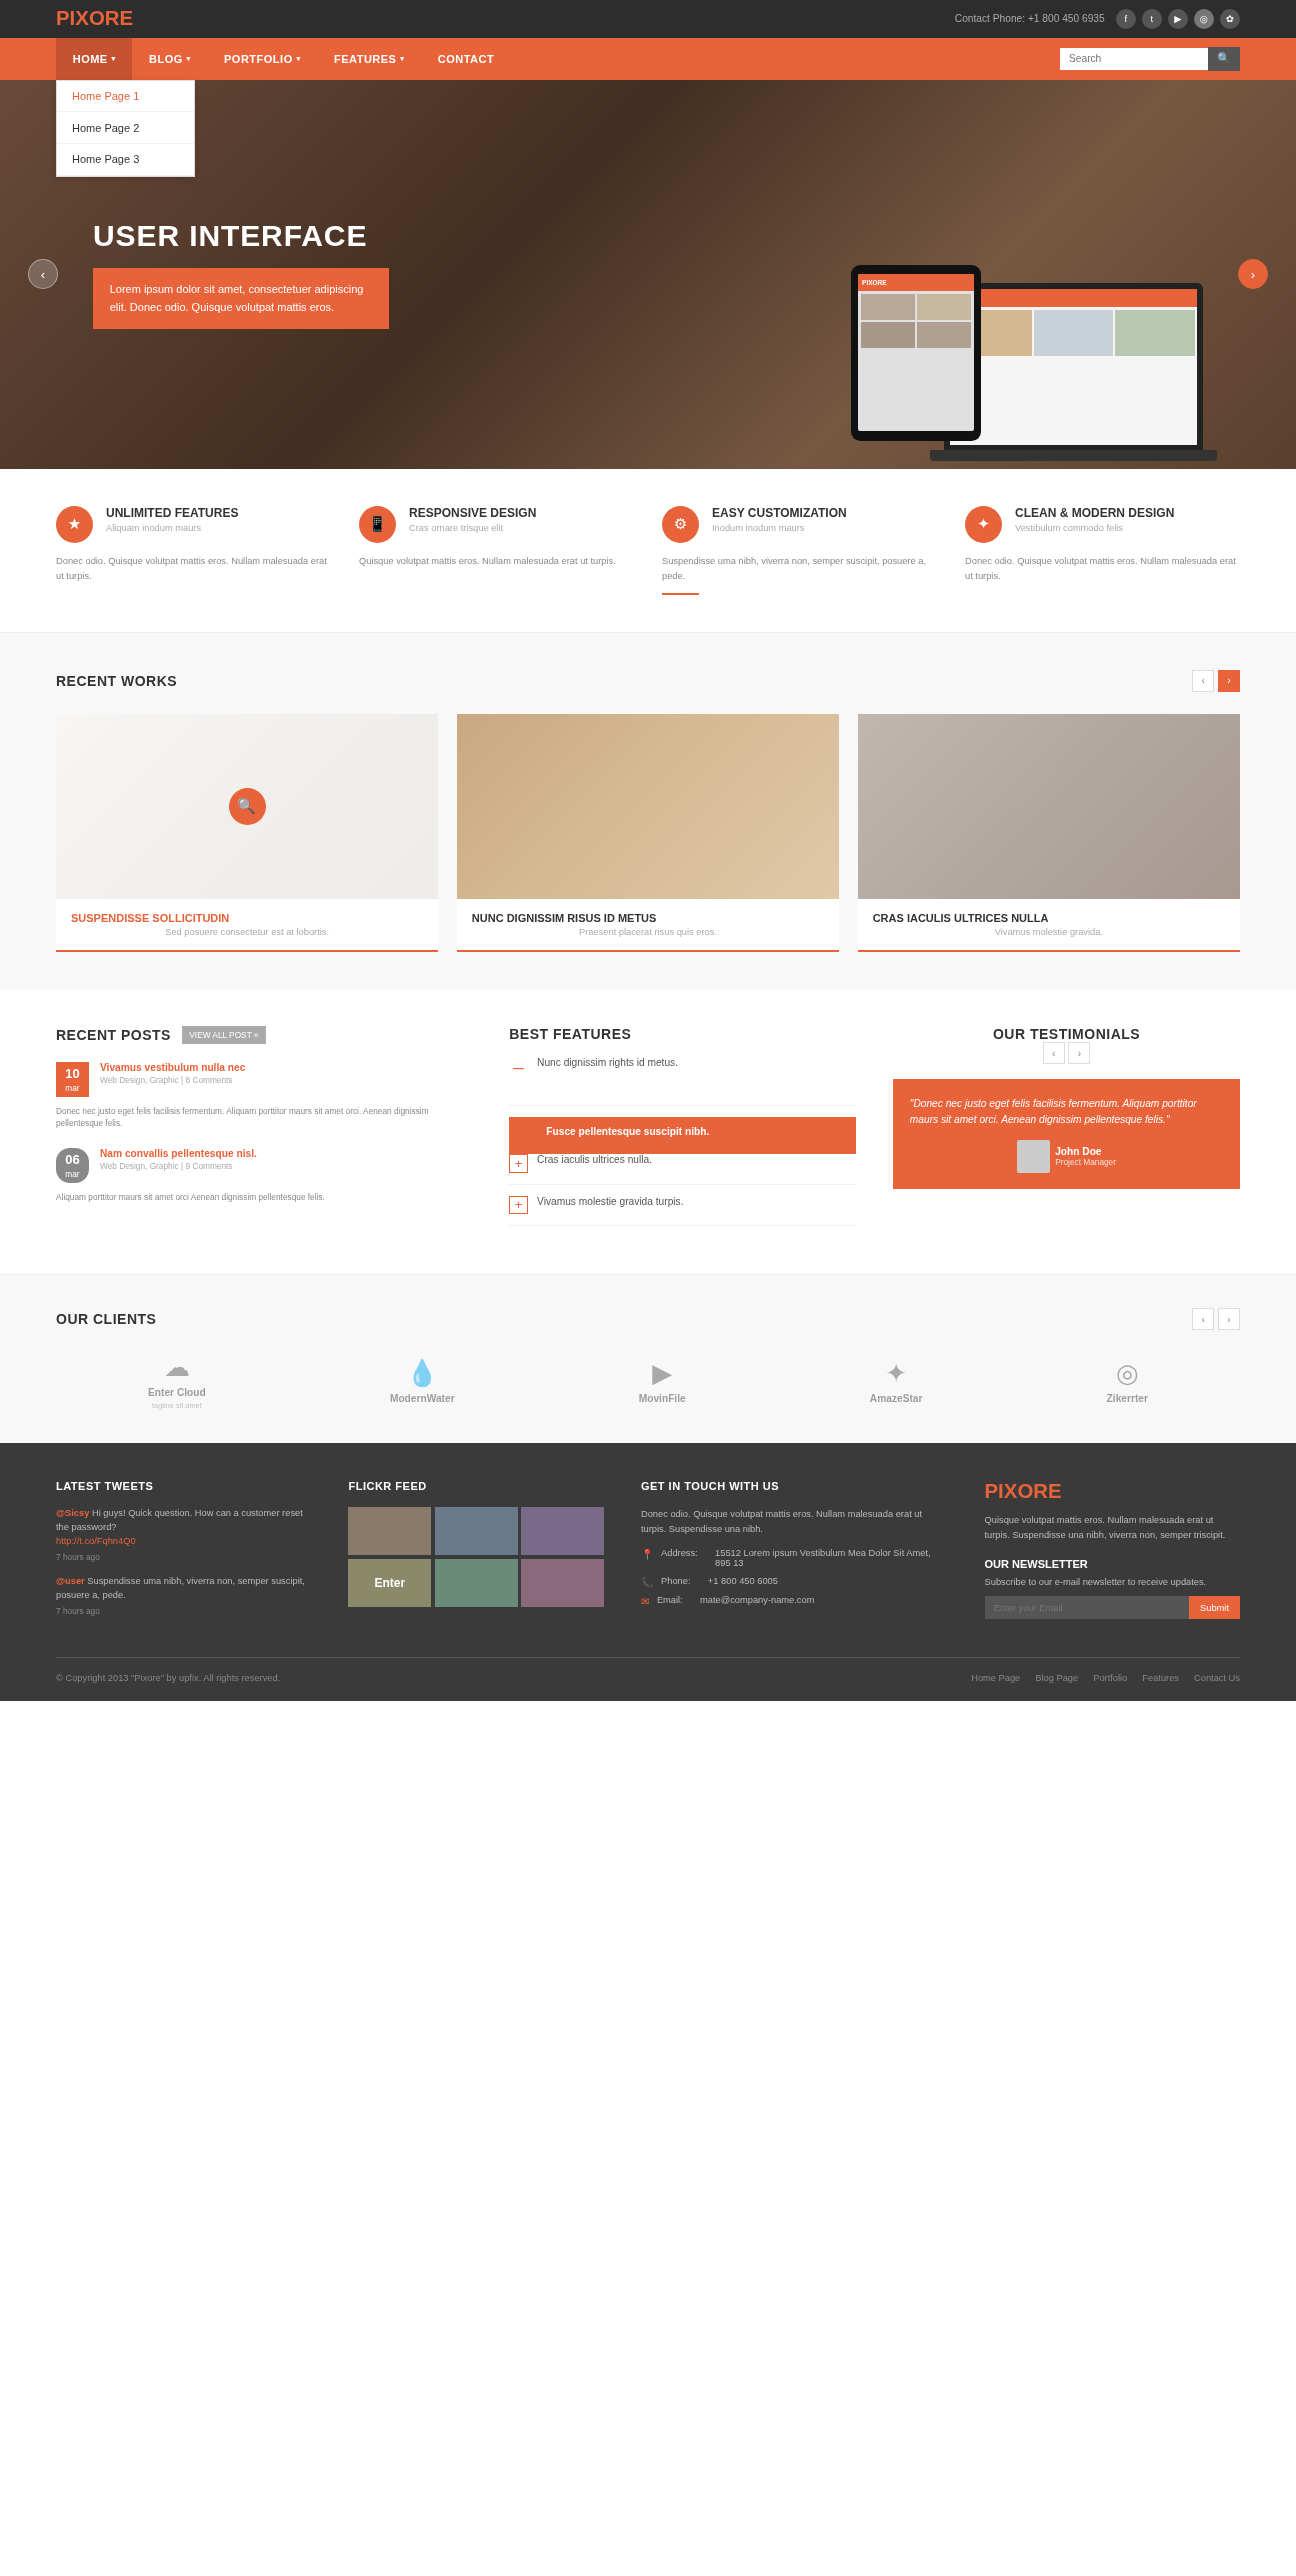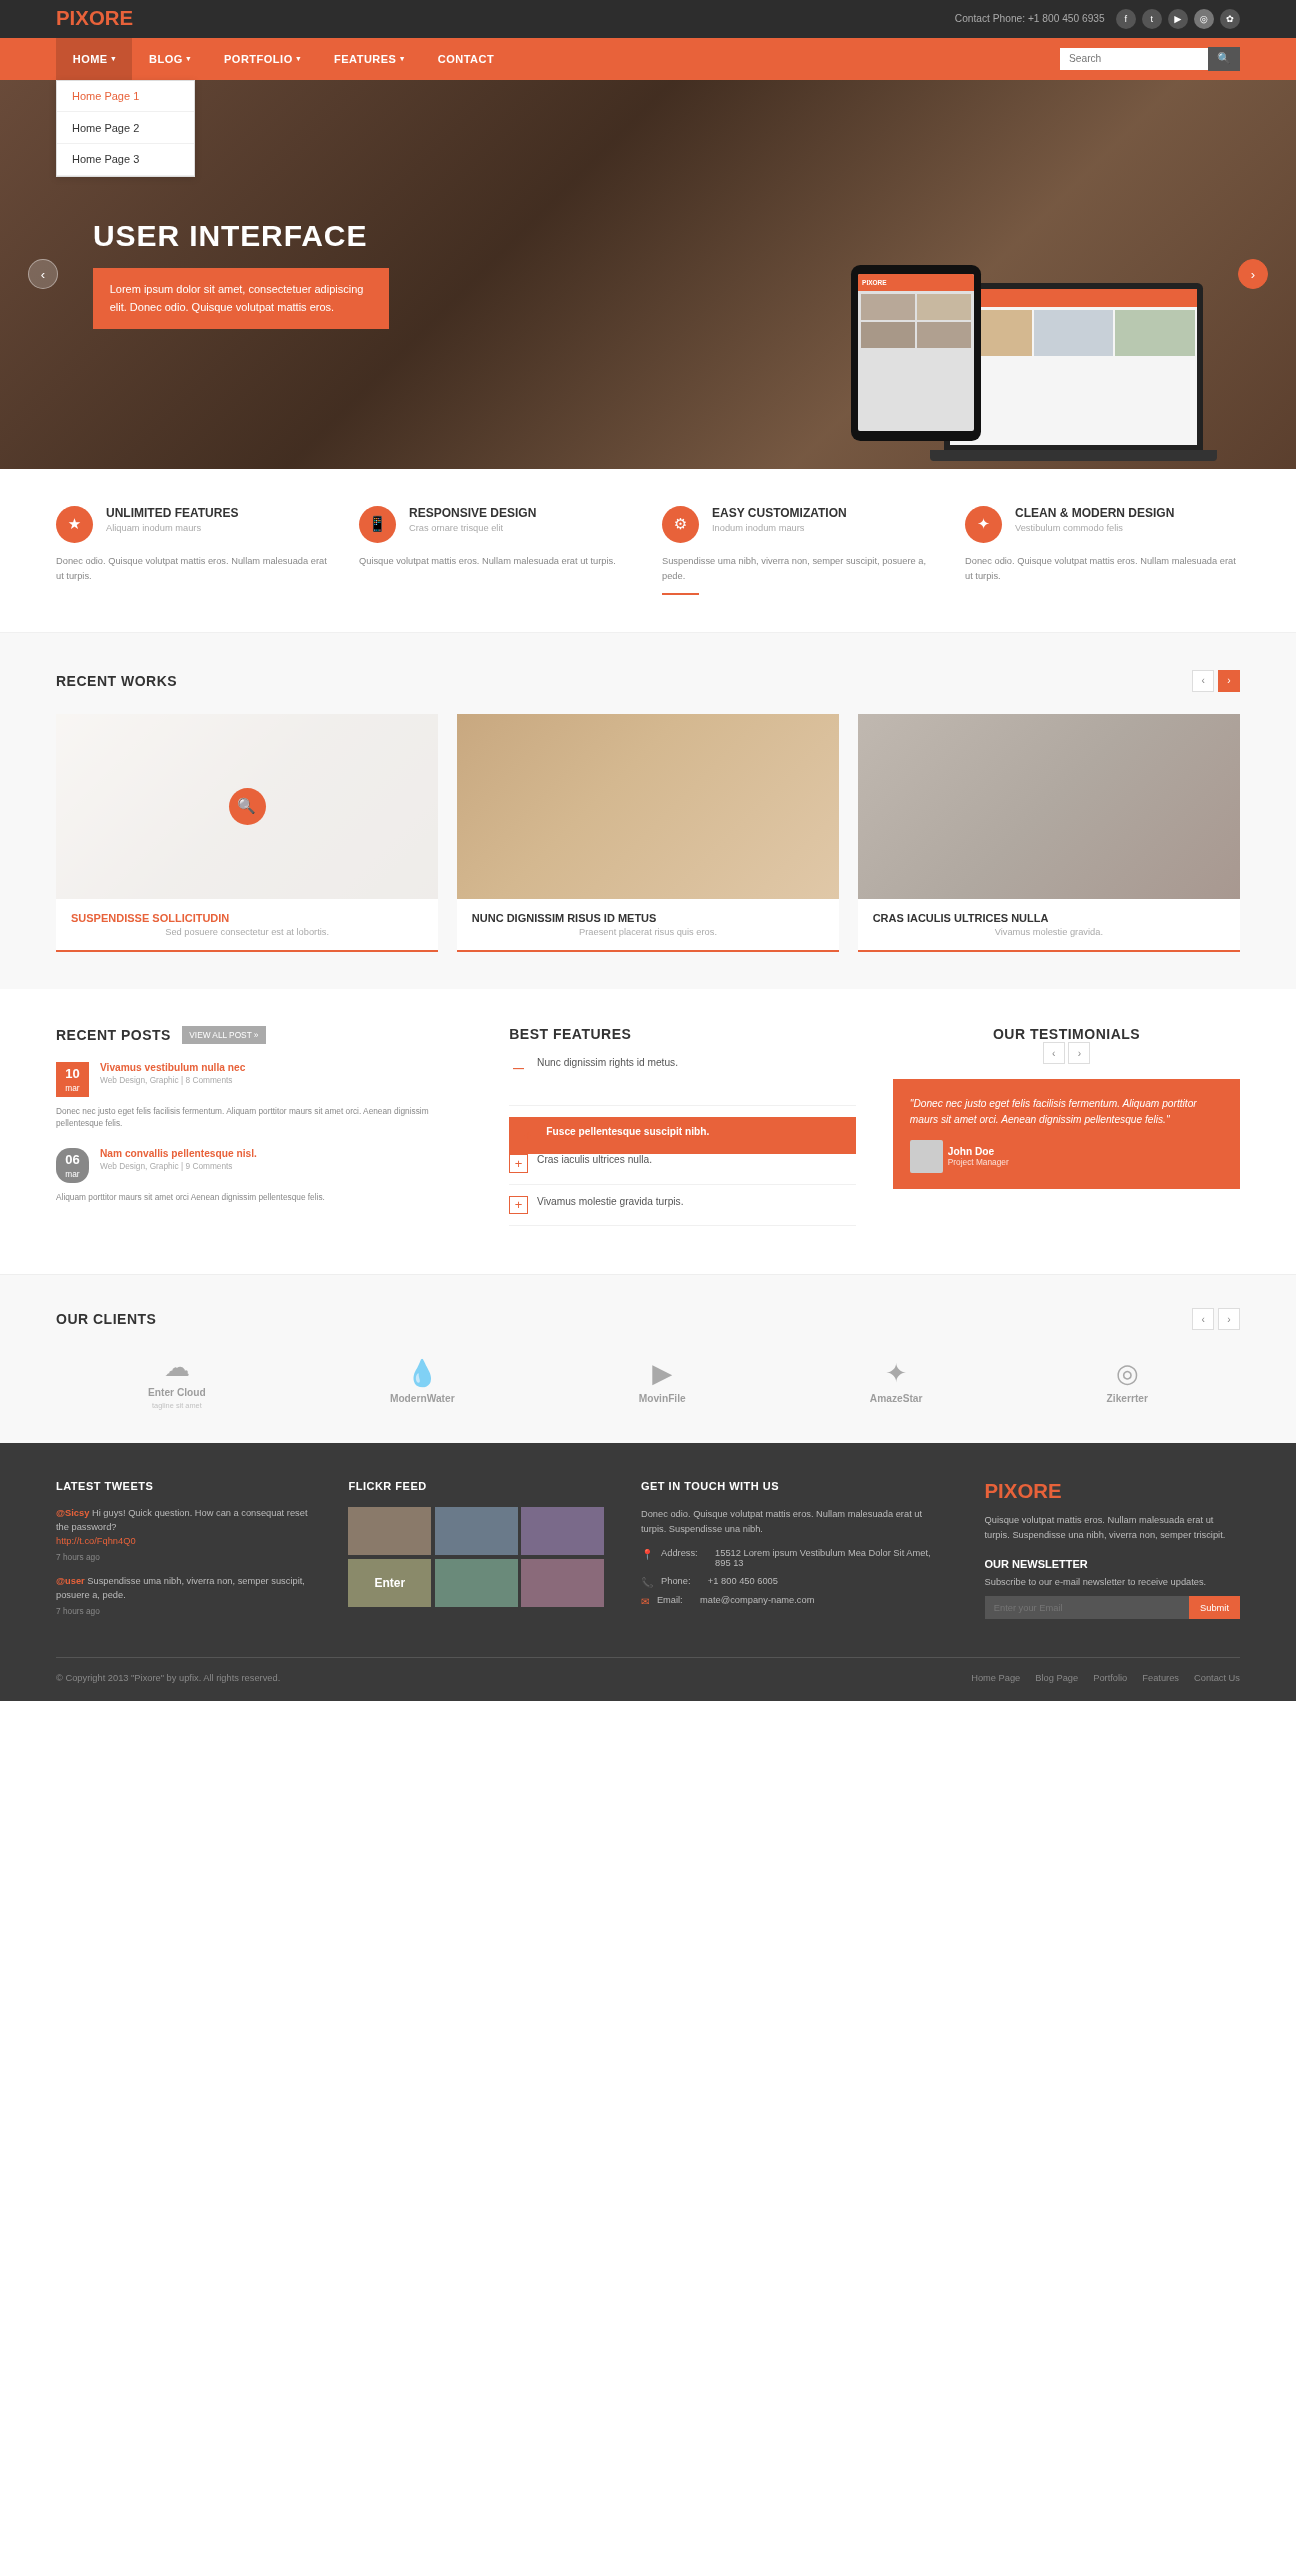--- a/index.html
+++ b/index.html
@@ -484,20 +484,21 @@
     .testimonial-quote {
       font-size: 10.2px;
       line-height: 1.6;
       font-style: italic;
     }
     .testimonial-author {
       display: flex;
       align-items: center;
       gap: 5px;
       margin-top: 11px;
+      justify-content: center;
     }
     .author-avatar {
       width: 33px; height: 33px;
       background: #ccc;
       border-radius: 1.9px;
       flex-shrink: 0;
     }
     .author-name {
       font-size: 10.2px;
       font-weight: bold;
@@ -1005,21 +1006,21 @@
 </div>
 
 <div class="footer">
   <div class="footer-grid">
 
     <div>
       <div class="footer-section-title">LATEST TWEETS</div>
       <div class="tweet-item">
         <div class="tweet-text">
           <span class="tweet-user">@Sicsy</span>
-          <span>Hi guys! Quick question. How can a consequat reset the password?</span>
+          <span>Hi guys! Quick question. How can a customer reset the password?</span>
         </div>
         <div class="tweet-text">
           <a class="tweet-link">http://t.co/Fqhn4Q0</a>
         </div>
         <div class="tweet-time">7 hours ago</div>
       </div>
       <div class="tweet-item">
         <div class="tweet-text">
           <span class="tweet-user">@user</span>
           <span>Suspendisse uma nibh, viverra non, semper suscipit, posuere a, pede.</span>

